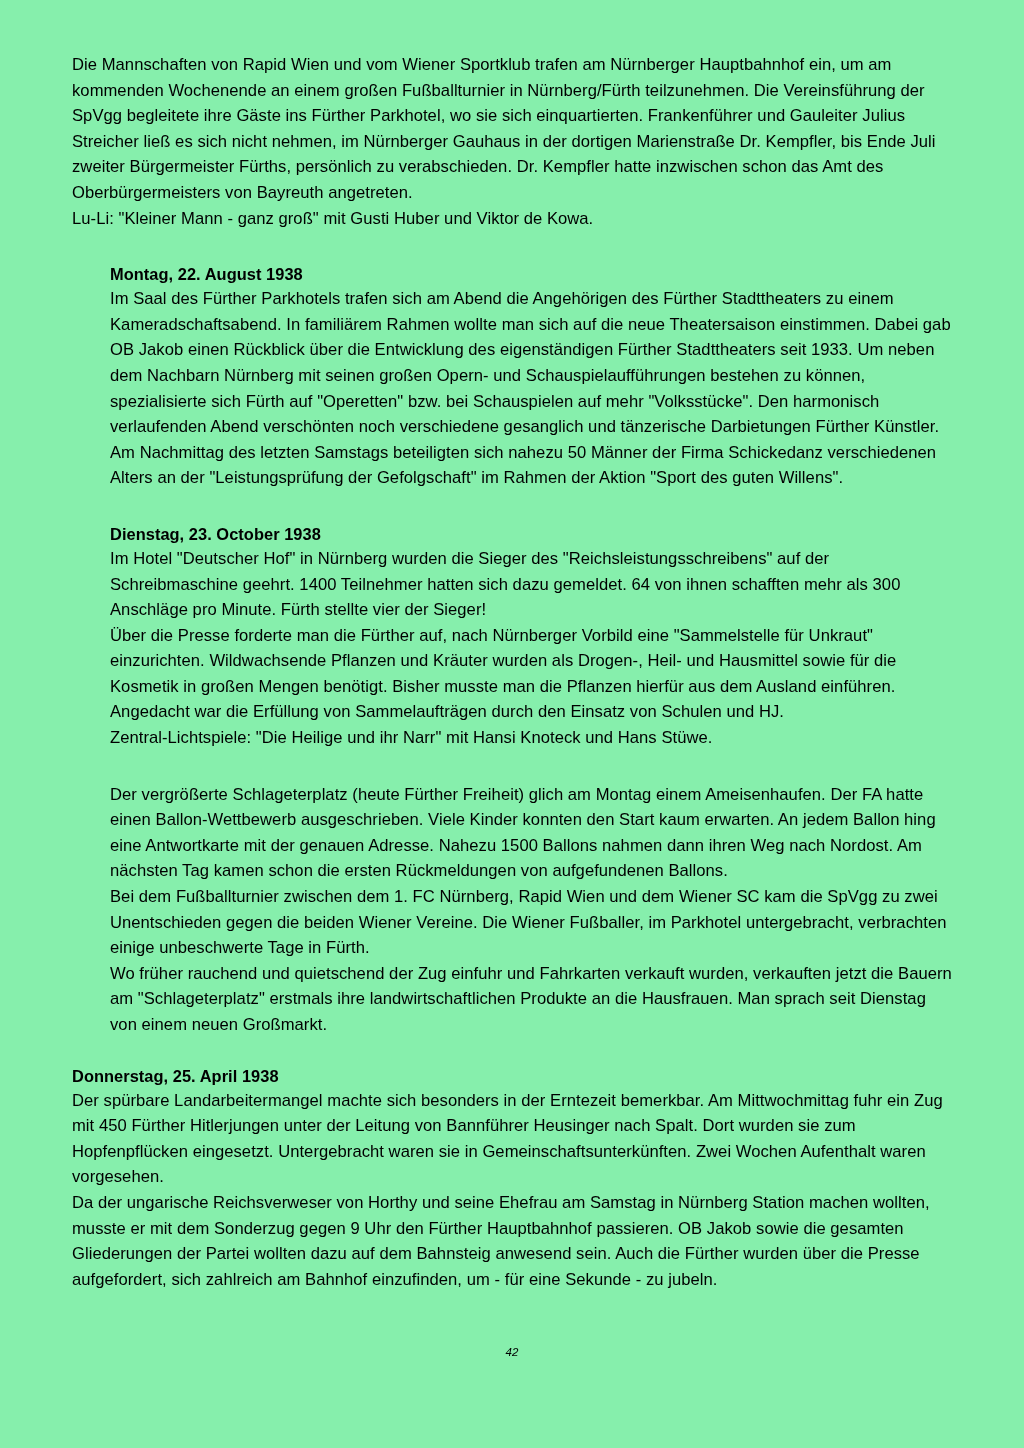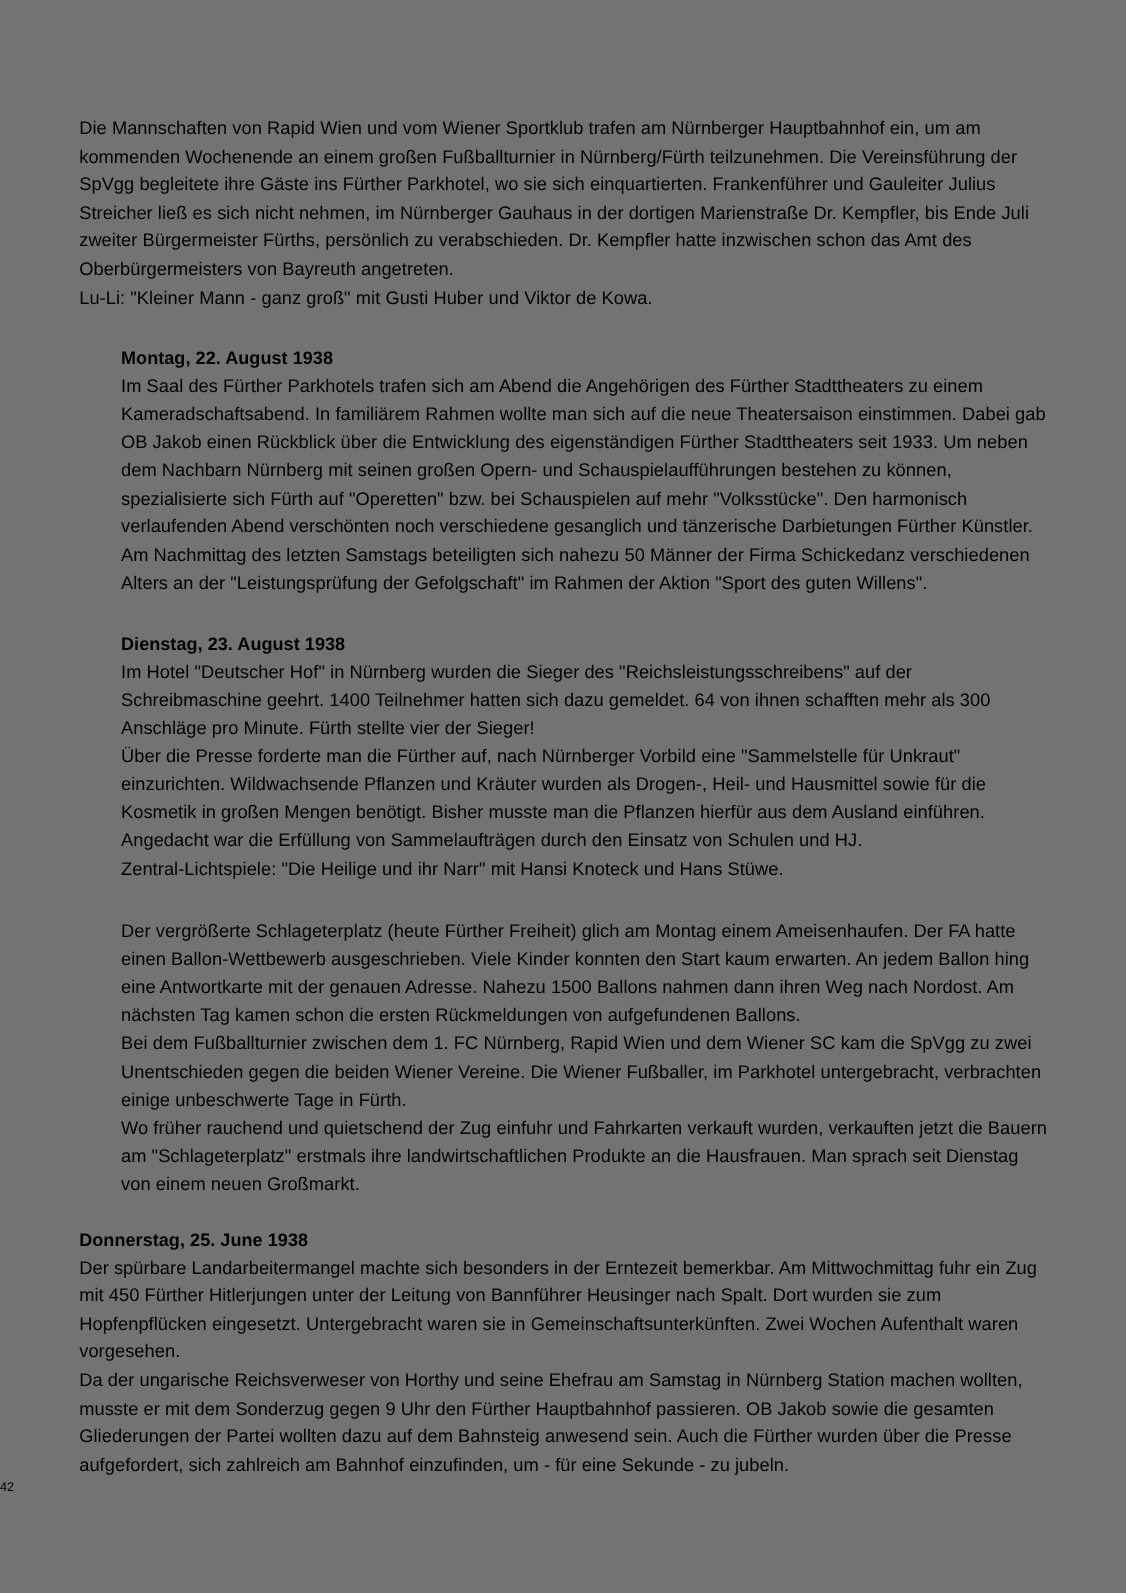--- a/index.html
+++ b/index.html
@@ -8,23 +8,23 @@
     background: #ffffff;
   }
   body {
     font-family: "Liberation Sans", sans-serif;
     color: #000000;
   }
   .page {
     position: relative;
     width: 1024px;
     height: 1448px;
-    background: #737373;
+    background: #86efac;
     box-sizing: border-box;
-    padding: 104px 78px 0 72px;
+    padding: 52px 78px 0 72px;
     overflow: hidden;
   }
   .content {
     width: 880px;
   }
   p.para {
     margin: 0;
     font-size: 16.6px;
     line-height: 25.6px;
     letter-spacing: 0.05px;
@@ -49,58 +49,59 @@
     margin-top: 31px;
   }
   .gap-small {
     margin-top: 26px;
   }
   .pagenum {
     position: absolute;
     left: 0;
     right: 0;
     top: 1345px;
-    text-align: left;
+    text-align: center;
     font-size: 11.5px;
     line-height: 14px;
     color: #000000;
+    font-style: italic;
   }
 </style>
 </head>
 <body>
 
 <div class="page">
   <div class="content">
 
     <div class="block">
       <p class="para">Die Mannschaften von Rapid Wien und vom Wiener Sportklub trafen am Nürnberger Hauptbahnhof ein, um am kommenden Wochenende an einem großen Fußballturnier in Nürnberg/Fürth teilzunehmen. Die Vereinsführung der SpVgg begleitete ihre Gäste ins Fürther Parkhotel, wo sie sich einquartierten. Frankenführer und Gauleiter Julius Streicher ließ es sich nicht nehmen, im Nürnberger Gauhaus in der dortigen Marienstraße Dr. Kempfler, bis Ende Juli zweiter Bürgermeister Fürths, persönlich zu verabschieden. Dr. Kempfler hatte inzwischen schon das Amt des Oberbürgermeisters von Bayreuth angetreten.
 Lu-Li: "Kleiner Mann - ganz groß" mit Gusti Huber und Viktor de Kowa.</p>
     </div>
 
     <div class="block gap-before-head">
       <h2 class="dayhead">Montag, 22. August 1938</h2>
       <p class="para gap-after-head">Im Saal des Fürther Parkhotels trafen sich am Abend die Angehörigen des Fürther Stadttheaters zu einem Kameradschaftsabend. In familiärem Rahmen wollte man sich auf die neue Theatersaison einstimmen. Dabei gab OB Jakob einen Rückblick über die Entwicklung des eigenständigen Fürther Stadttheaters seit 1933. Um neben dem Nachbarn Nürnberg mit seinen großen Opern- und Schauspielaufführungen bestehen zu können, spezialisierte sich Fürth auf "Operetten" bzw. bei Schauspielen auf mehr "Volksstücke". Den harmonisch verlaufenden Abend verschönten noch verschiedene gesanglich und tänzerische Darbietungen Fürther Künstler.
 Am Nachmittag des letzten Samstags beteiligten sich nahezu 50 Männer der Firma Schickedanz verschiedenen Alters an der "Leistungsprüfung der Gefolgschaft" im Rahmen der Aktion "Sport des guten Willens".</p>
     </div>
 
     <div class="block gap-before-head">
-      <h2 class="dayhead">Dienstag, 23. August 1938</h2>
+      <h2 class="dayhead">Dienstag, 23. October 1938</h2>
       <p class="para gap-after-head">Im Hotel "Deutscher Hof" in Nürnberg wurden die Sieger des "Reichsleistungsschreibens" auf der Schreibmaschine geehrt. 1400 Teilnehmer hatten sich dazu gemeldet. 64 von ihnen schafften mehr als 300 Anschläge pro Minute. Fürth stellte vier der Sieger!
 Über die Presse forderte man die Fürther auf, nach Nürnberger Vorbild eine "Sammelstelle für Unkraut" einzurichten. Wildwachsende Pflanzen und Kräuter wurden als Drogen-, Heil- und Hausmittel sowie für die Kosmetik in großen Mengen benötigt. Bisher musste man die Pflanzen hierfür aus dem Ausland einführen. Angedacht war die Erfüllung von Sammelaufträgen durch den Einsatz von Schulen und HJ.
 Zentral-Lichtspiele: "Die Heilige und ihr Narr" mit Hansi Knoteck und Hans Stüwe.</p>
     </div>
 
     <div class="block gap-before-head">
       <p class="para gap-after-head">Der vergrößerte Schlageterplatz (heute Fürther Freiheit) glich am Montag einem Ameisenhaufen. Der FA hatte einen Ballon-Wettbewerb ausgeschrieben. Viele Kinder konnten den Start kaum erwarten. An jedem Ballon hing eine Antwortkarte mit der genauen Adresse. Nahezu 1500 Ballons nahmen dann ihren Weg nach Nordost. Am nächsten Tag kamen schon die ersten Rückmeldungen von aufgefundenen Ballons.
 Bei dem Fußballturnier zwischen dem 1. FC Nürnberg, Rapid Wien und dem Wiener SC kam die SpVgg zu zwei Unentschieden gegen die beiden Wiener Vereine. Die Wiener Fußballer, im Parkhotel untergebracht, verbrachten einige unbeschwerte Tage in Fürth.
 Wo früher rauchend und quietschend der Zug einfuhr und Fahrkarten verkauft wurden, verkauften jetzt die Bauern am "Schlageterplatz" erstmals ihre landwirtschaftlichen Produkte an die Hausfrauen. Man sprach seit Dienstag von einem neuen Großmarkt.</p>
     </div>
 
     <div class="block gap-small">
-      <h2 class="dayhead">Donnerstag, 25. June 1938</h2>
+      <h2 class="dayhead">Donnerstag, 25. April 1938</h2>
       <p class="para gap-after-head">Der spürbare Landarbeitermangel machte sich besonders in der Erntezeit bemerkbar. Am Mittwochmittag fuhr ein Zug mit 450 Fürther Hitlerjungen unter der Leitung von Bannführer Heusinger nach Spalt. Dort wurden sie zum Hopfenpflücken eingesetzt. Untergebracht waren sie in Gemeinschaftsunterkünften. Zwei Wochen Aufenthalt waren vorgesehen.
 Da der ungarische Reichsverweser von Horthy und seine Ehefrau am Samstag in Nürnberg Station machen wollten, musste er mit dem Sonderzug gegen 9 Uhr den Fürther Hauptbahnhof passieren. OB Jakob sowie die gesamten Gliederungen der Partei wollten dazu auf dem Bahnsteig anwesend sein. Auch die Fürther wurden über die Presse aufgefordert, sich zahlreich am Bahnhof einzufinden, um - für eine Sekunde - zu jubeln.</p>
     </div>
 
   </div>
 
   <div class="pagenum">42</div>
 </div>
 
 </body></html>

